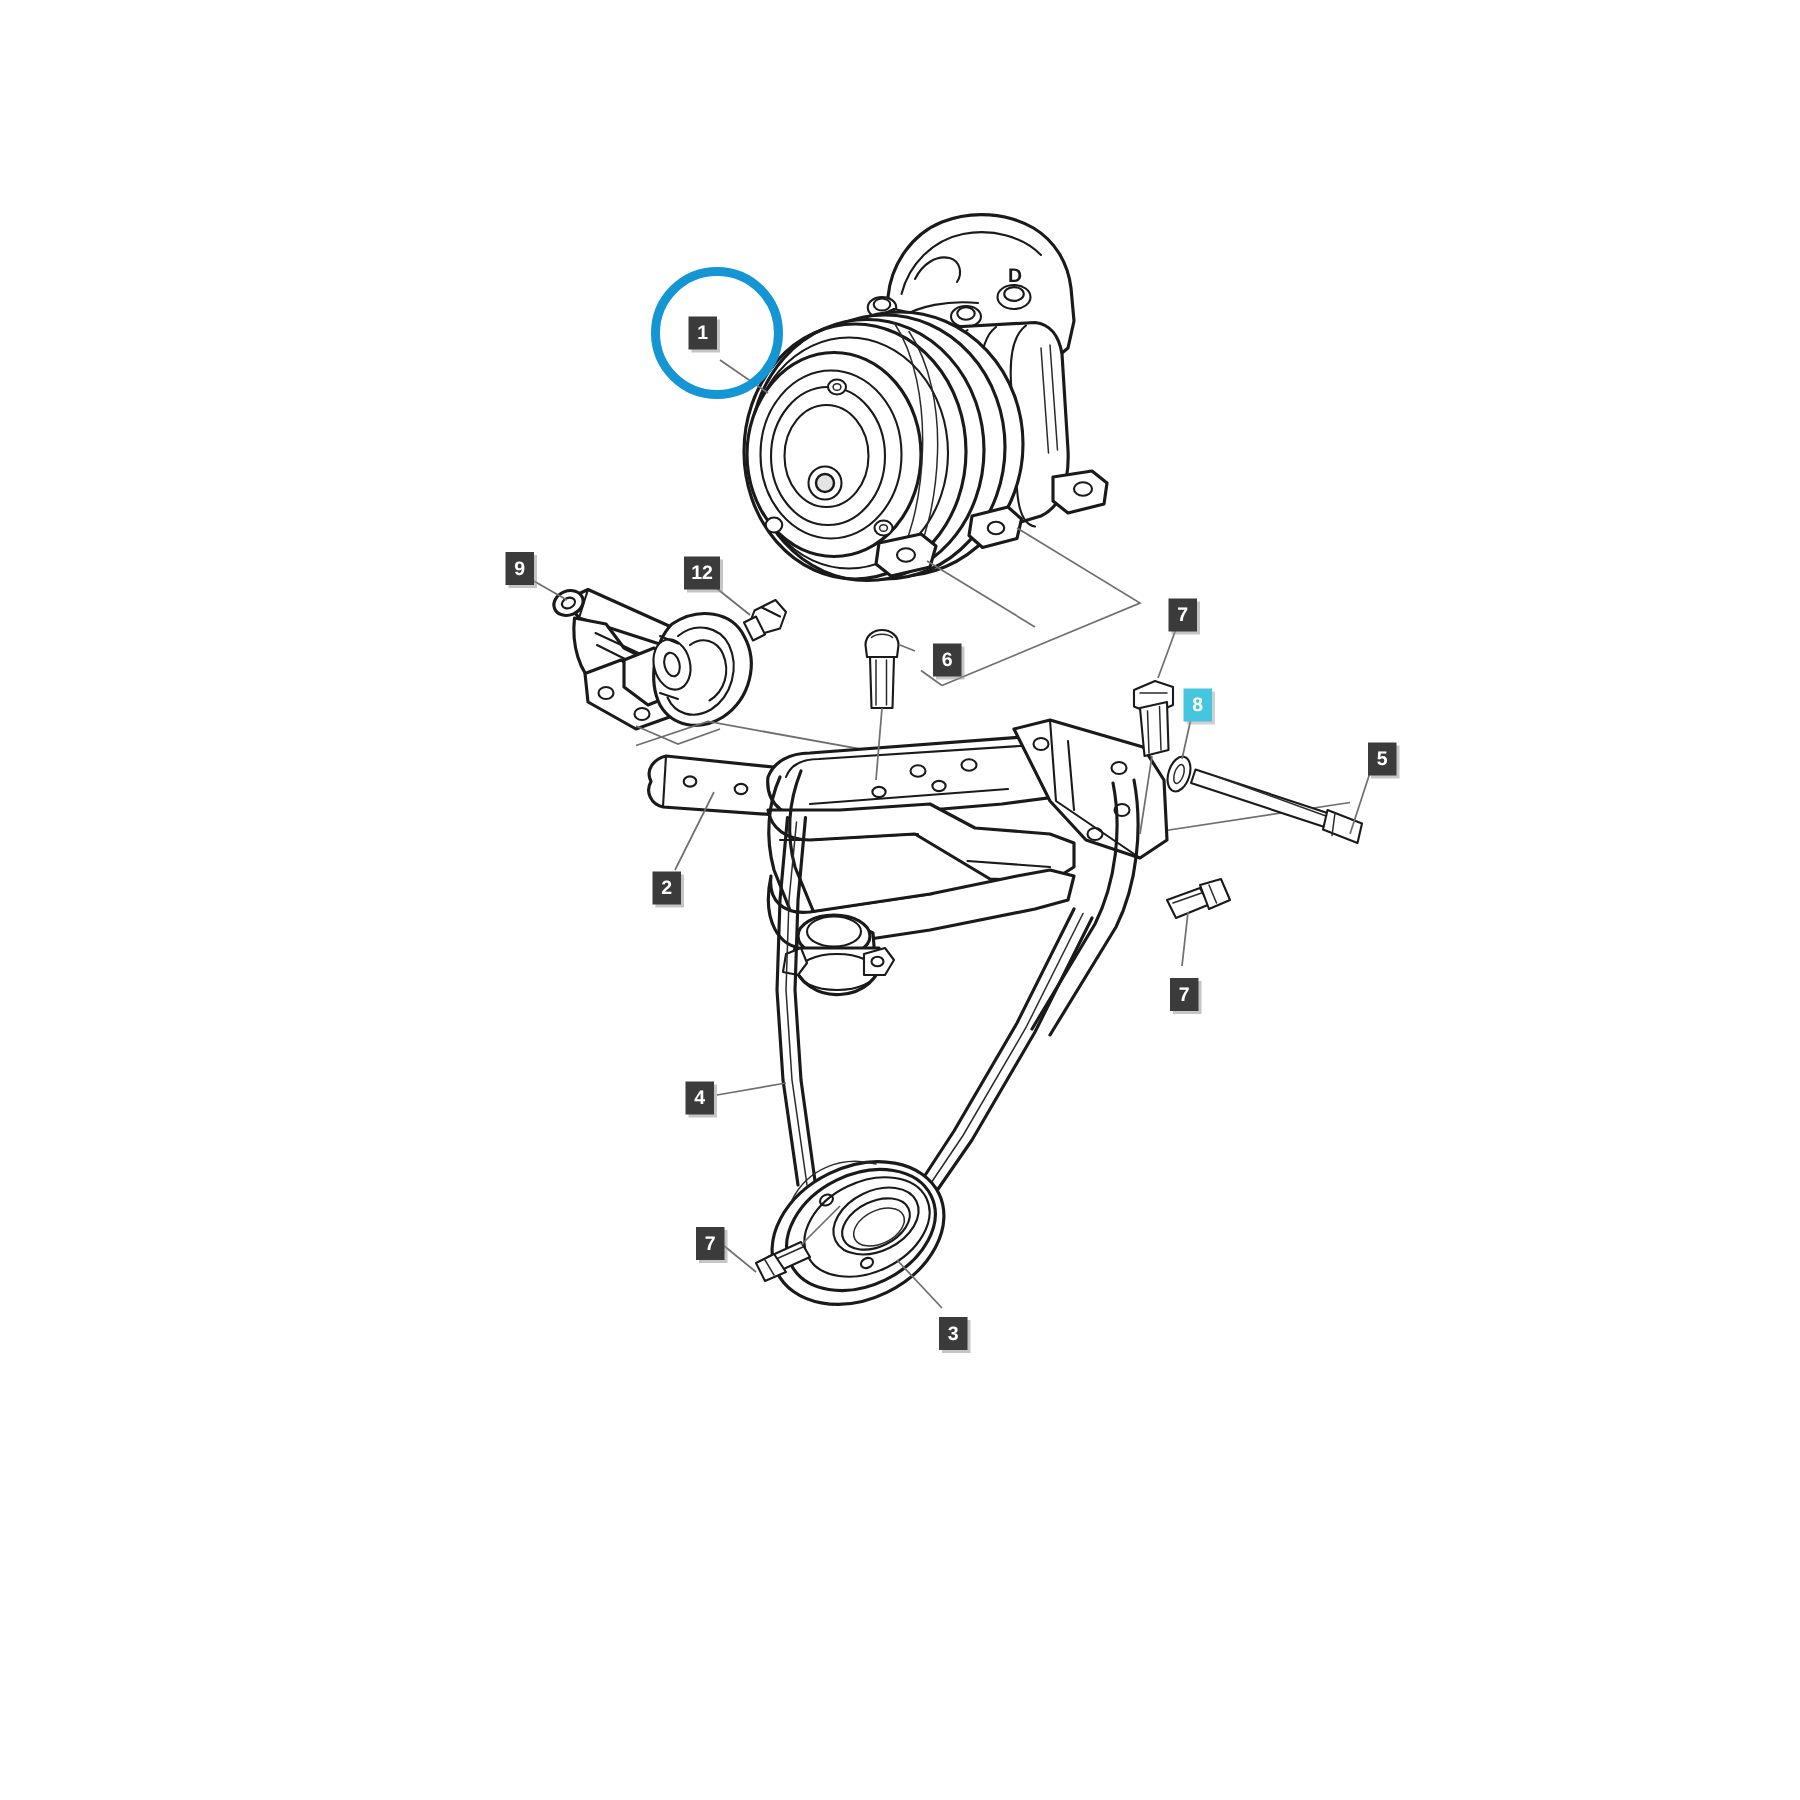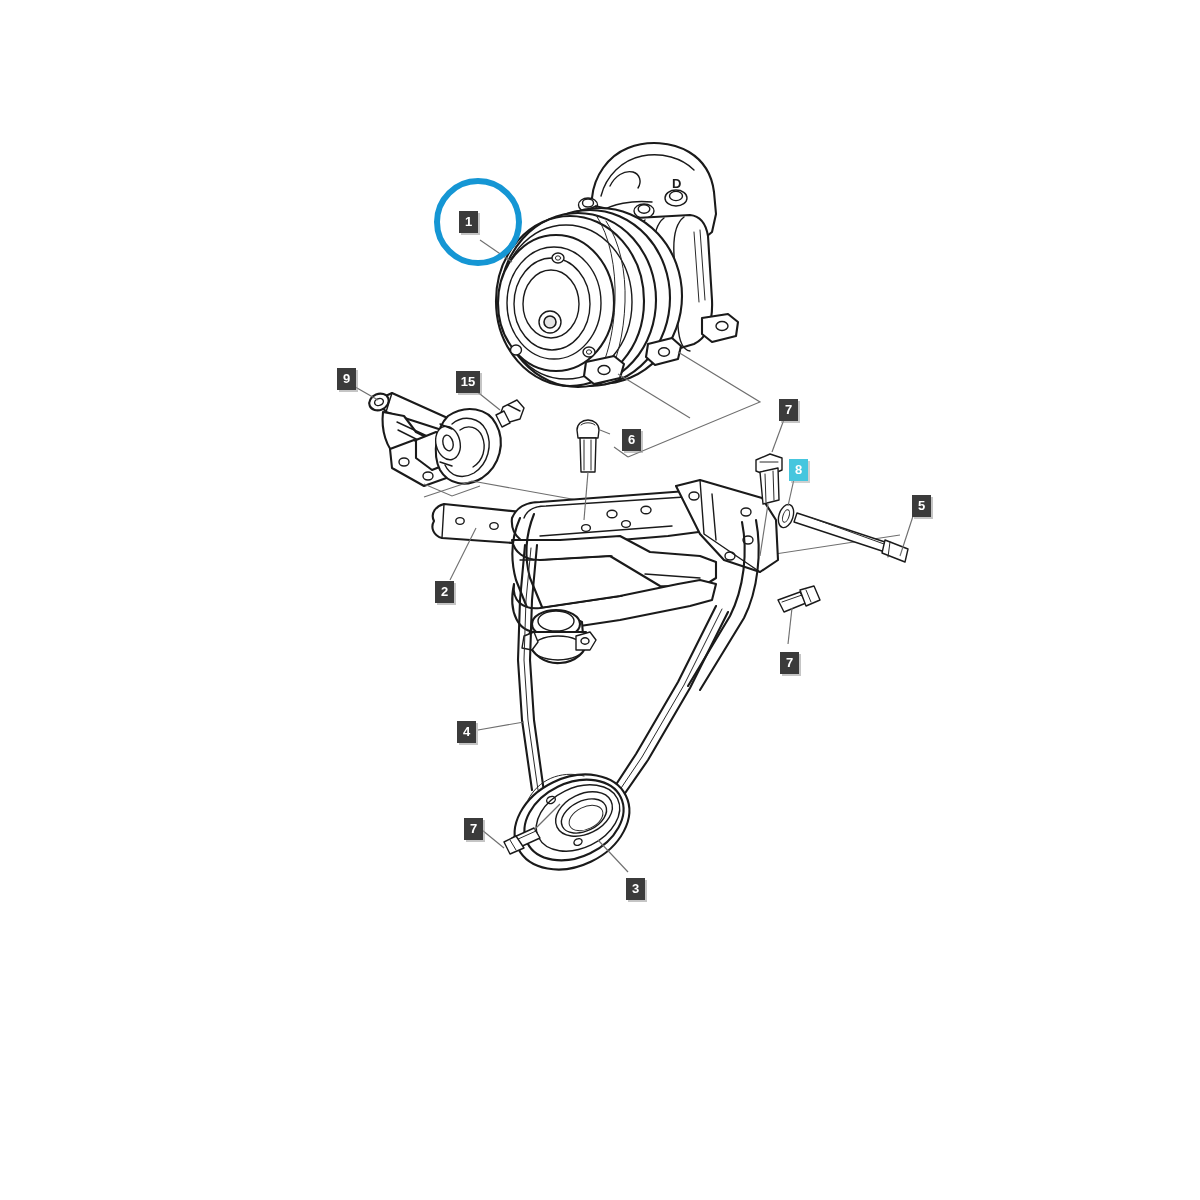--- a/index.html
+++ b/index.html
@@ -349,16 +349,16 @@
       <div class="callout" style="left: 435px; top: 581px;">2</div>
       <div class="callout" style="left: 626px; top: 878px;">3</div>
       <div class="callout" style="left: 457px; top: 721px;">4</div>
       <div class="callout" style="left: 912px; top: 495px;">5</div>
       <div class="callout" style="left: 622px; top: 429px;">6</div>
       <div class="callout" style="left: 779px; top: 399px;">7</div>
       <div class="callout" style="left: 780px; top: 652px;">7</div>
       <div class="callout" style="left: 464px; top: 818px;">7</div>
       <div class="callout highlight" style="left: 789px; top: 459px;">8</div>
       <div class="callout" style="left: 337px; top: 368px;">9</div>
-      <div class="callout wide" style="left: 456px; top: 371px;">15</div>
+      <div class="callout wide" style="left: 456px; top: 371px;">12</div>
     </div>
 
 </div>
 
 </body></html>

